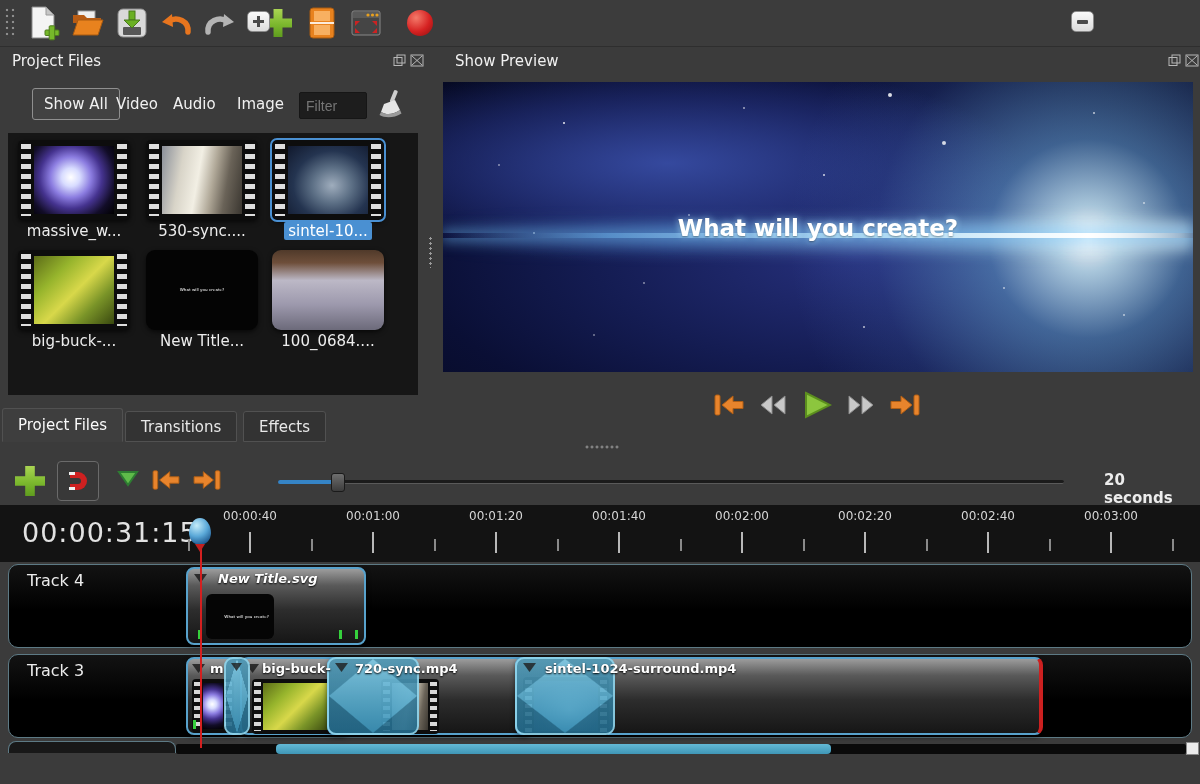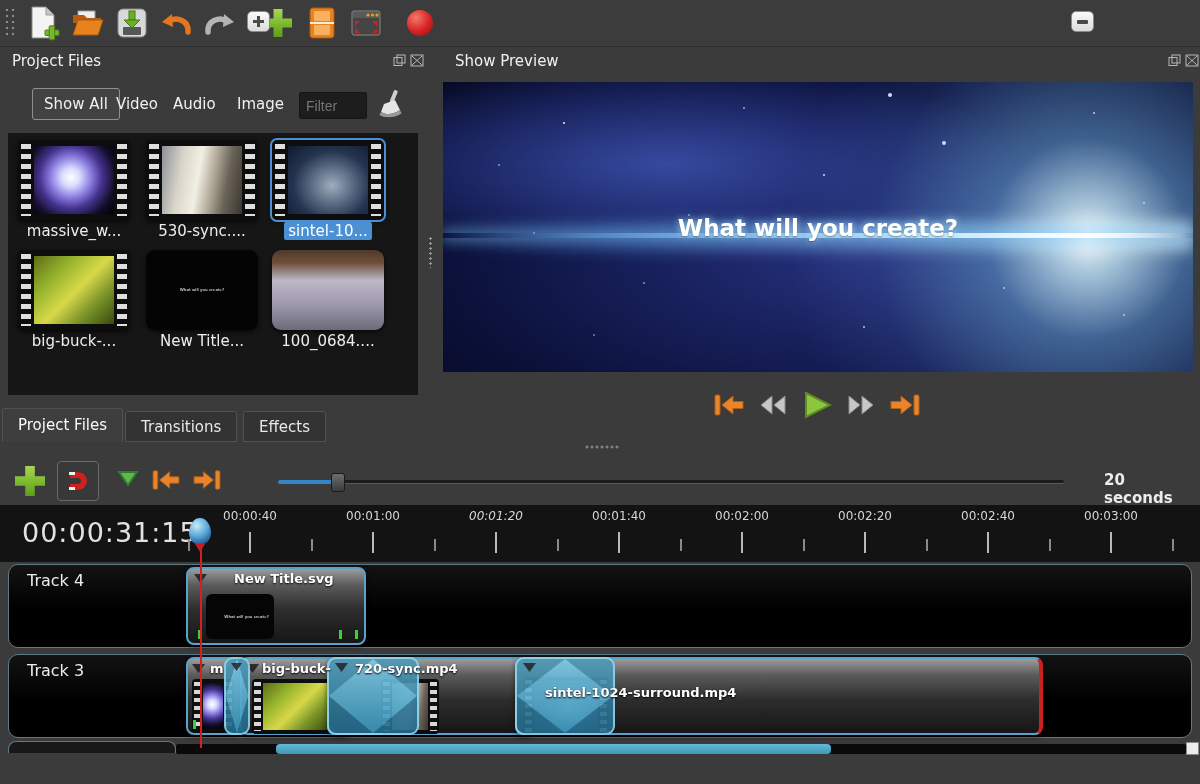--- a/index.html
+++ b/index.html
@@ -337,21 +337,21 @@
   <div class="slider-handle"></div>
   <div class="zoom-btn" style="left:1071px;">
       <span class="zminus"></span>
     </div>
   <div class="zoom-label">20 seconds</div>
 
   <div class="ruler">
     <div class="timecode">00:00:31:15</div>
     <div class="rlabel" style="left:210px;">00:00:40</div>
     <div class="rlabel" style="left:333px;">00:01:00</div>
-    <div class="rlabel" style="left:456px;font-style:italic;">00:01:20</div>
+    <div class="rlabel" style="left:456px;">00:01:20</div>
     <div class="rlabel" style="left:579px;">00:01:40</div>
     <div class="rlabel" style="left:702px;">00:02:00</div>
     <div class="rlabel" style="left:825px;">00:02:20</div>
     <div class="rlabel" style="left:948px;">00:02:40</div>
     <div class="rlabel" style="left:1071px;">00:03:00</div>
     <div class="tick-M" style="left:249px;"></div>
     <div class="tick-M" style="left:372px;"></div>
     <div class="tick-M" style="left:495px;"></div>
     <div class="tick-M" style="left:618px;"></div>
     <div class="tick-M" style="left:741px;"></div>
@@ -366,21 +366,21 @@
     <div class="tick-m" style="left:803px;"></div>
     <div class="tick-m" style="left:926px;"></div>
     <div class="tick-m" style="left:1049px;"></div>
     <div class="tick-m" style="left:1172px;"></div>
   </div>
 
   <div class="lane" style="top:564px;">
     <div class="tname">Track 4</div>
     <div class="clip" style="left:177px; width:180px;">
       <div class="chev"></div>
-      <div class="clabel" style="left:46px;">New Title.svg</div>
+      <div class="clabel" style="left:30px;font-style:italic;">New Title.svg</div>
       <div style="position:absolute; left:18px; top:25px; width:68px; height:45px; background:#050505; border-radius:6px;">
         <div class="mini-text">What will you create?</div>
       </div>
       <div class="gmark" style="left:10px;"></div>
       <div class="gmark" style="right:22px;"></div>
       <div class="gmark" style="right:6px;"></div>
     </div>
   </div>
 
   <div class="lane" style="top:654px;">
@@ -404,21 +404,21 @@
     </div>
 
     <div class="clip" style="left:318px; width:205px;">
       <div class="clabel" style="left:26px;">720-sync.mp4</div>
       <div class="film-sm" style="left:52px; top:20px; width:58px; height:55px;">
           <div class="pic pic-720"></div>
         </div>
     </div>
 
     <div class="clip" style="left:506px; width:528px; border-right:4px solid #cc2020;">
-      <div class="clabel" style="left:28px;margin-top:24px;">sintel-1024-surround.mp4</div>
+      <div class="clabel" style="left:28px;">sintel-1024-surround.mp4</div>
       <div class="film-sm" style="left:6px; top:18px; width:86px; height:58px;">
           <div class="pic pic-sintel"></div>
         </div>
     </div>
 
     <div class="transition" style="left:215px; width:26px;">
       <div class="chev" style="left:5px; top:4px; width:11px; height:8px;"></div>
     </div>
     <div class="transition" style="left:318px; width:92px;">
       <div class="chev" style="left:6px; top:4px;"></div>

